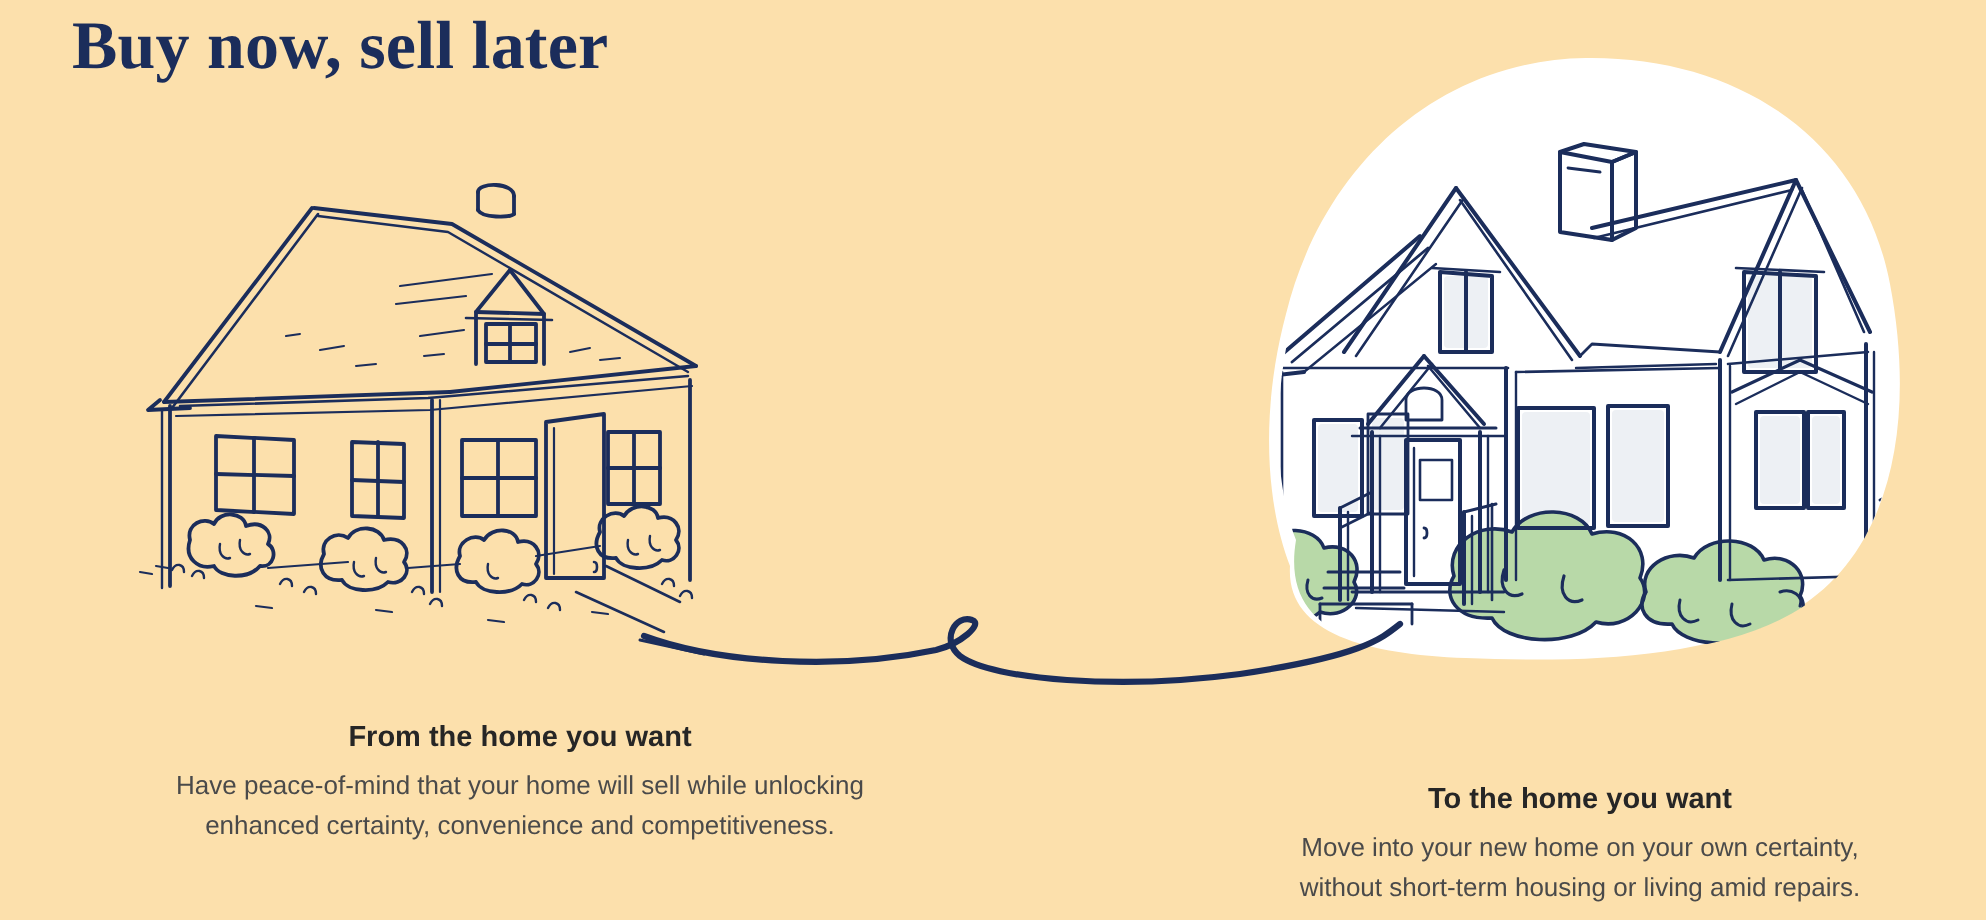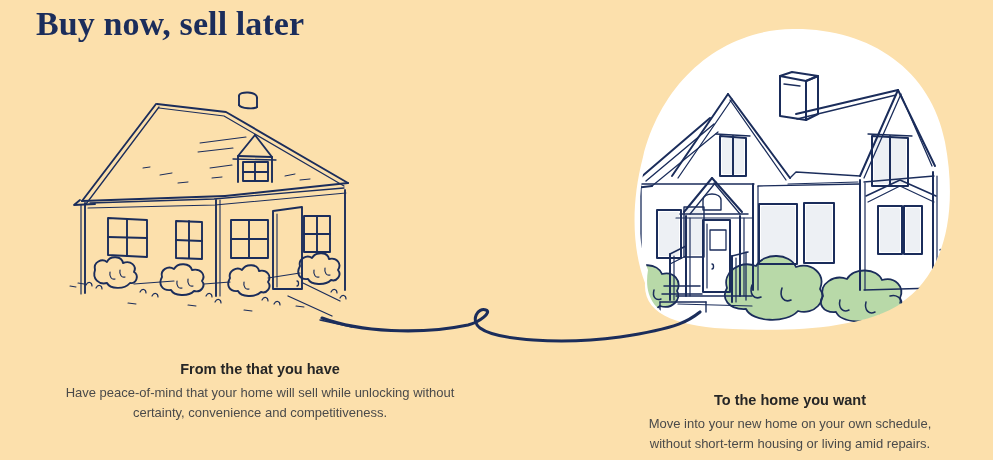--- a/index.html
+++ b/index.html
@@ -362,22 +362,22 @@
       <path d="M322 318
                C 360 332, 420 335, 468 325
                C 480 322, 492 312, 486 310
                C 478 307, 470 320, 480 328
                C 496 340, 560 345, 620 337
                C 680 328, 690 320, 700 312" fill="none" stroke="#1B2D5B" stroke-width="3.1" stroke-linecap="round" stroke-linejoin="round"></path>
     </g>
   </svg>
 
   <div class="caption" id="caption-left">
-    <p class="caption-title">From the that you have</p>
-    <p class="caption-body">Have peace-of-mind that your home will sell while unlocking without certainty, convenience and competitiveness.</p>
+    <p class="caption-title">From the home you want</p>
+    <p class="caption-body">Have peace-of-mind that your home will sell while unlocking enhanced certainty, convenience and competitiveness.</p>
   </div>
 
   <div class="caption" id="caption-right">
     <p class="caption-title">To the home you want</p>
-    <p class="caption-body">Move into your new home on your own schedule, without short-term housing or living amid repairs.</p>
+    <p class="caption-body">Move into your new home on your own certainty, without short-term housing or living amid repairs.</p>
   </div>
 
 </div>
 
 </body></html>

